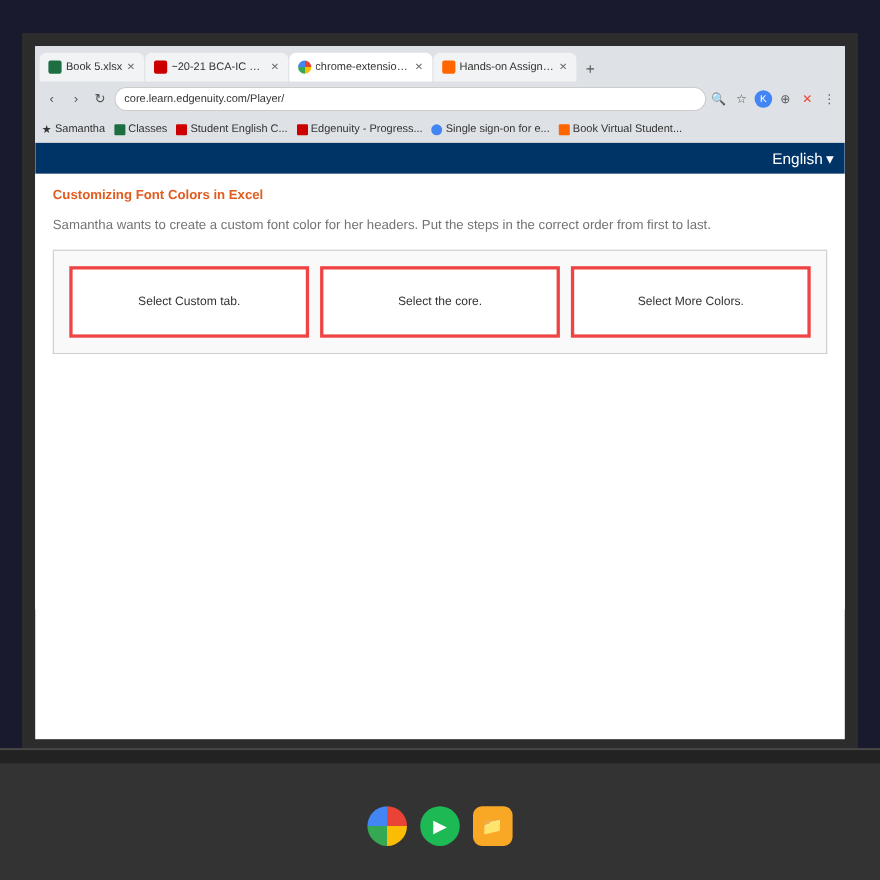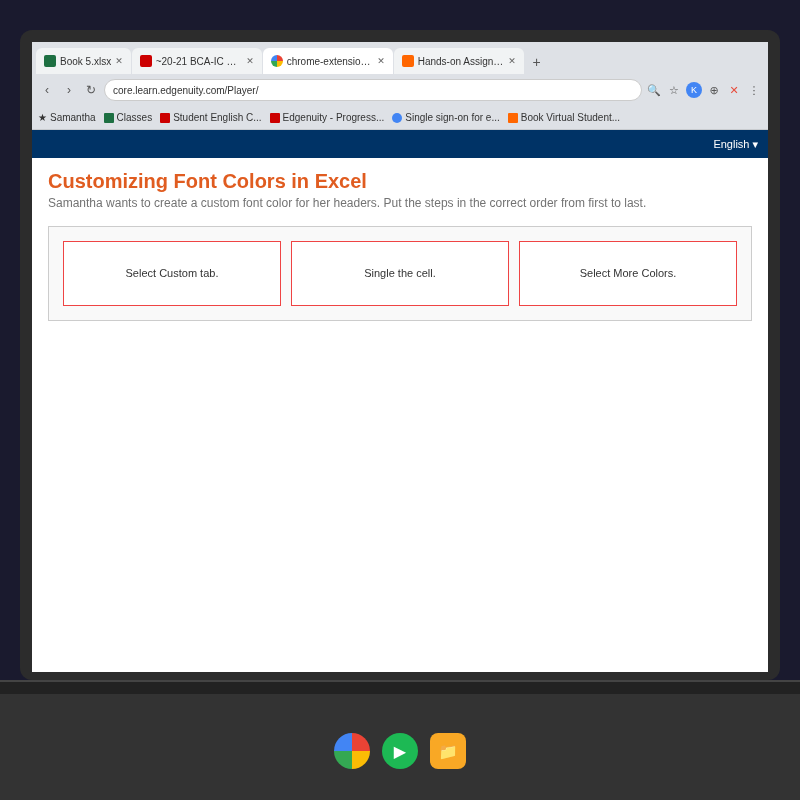--- a/index.html
+++ b/index.html
@@ -14,21 +14,21 @@
     }
 
     
     .laptop-outer {
       position: absolute;
       top: 30px;
       left: 20px;
       right: 20px;
       bottom: 120px;
       background: #2c2c2c;
-      border-radius: 12px;
+      border-radius: 0;
       padding: 12px 12px 8px 12px;
     }
 
     
     .screen {
       width: 100%;
       height: 100%;
       background: #fff;
       overflow: hidden;
       position: relative;
@@ -176,59 +176,59 @@
       background: #003366;
       display: flex;
       justify-content: flex-end;
       align-items: center;
       padding: 4px 10px;
       height: 28px;
     }
 
     .language-selector {
       color: #fff;
-      font-size: 11px;
+      font-size: 14px;
       display: flex;
       align-items: center;
       gap: 3px;
       cursor: pointer;
     }
 
     
     .main-content {
       padding: 12px 16px;
       background: #fff;
     }
 
     .page-title {
       color: #e05c20;
-      font-size: 20px;
+      font-size: 12px;
       font-weight: bold;
-      margin-bottom: 2px;
+      margin-bottom: 12px;
     }
 
     .instructions {
       font-size: 12px;
       color: #737373;
       margin-bottom: 14px;
       line-height: 1.4;
     }
 
     
     .steps-container {
       border: 1px solid #ccc;
       padding: 14px;
       display: flex;
       gap: 10px;
       background: #f9f9f9;
     }
 
     .step-card {
       flex: 1;
-      border: 1px solid #ef4444;
+      border: 3px solid #ef4444;
       background: #fff;
       padding: 14px 8px;
       display: flex;
       align-items: center;
       justify-content: center;
       min-height: 65px;
       cursor: pointer;
       text-align: center;
     }
 
@@ -400,21 +400,21 @@
 
       <div class="main-content">
         <div class="page-title">Customizing Font Colors in Excel</div>
         <div class="instructions">Samantha wants to create a custom font color for her headers. Put the steps in the correct order from first to last.</div>
 
         <div class="steps-container">
           <div class="step-card">
             <span class="step-label">Select Custom tab.</span>
           </div>
           <div class="step-card">
-            <span class="step-label">Single the cell.</span>
+            <span class="step-label">Select the core.</span>
           </div>
           <div class="step-card">
             <span class="step-label">Select More Colors.</span>
           </div>
         </div>
 
         <div class="content-area"></div>
       </div>
     </div>
 

